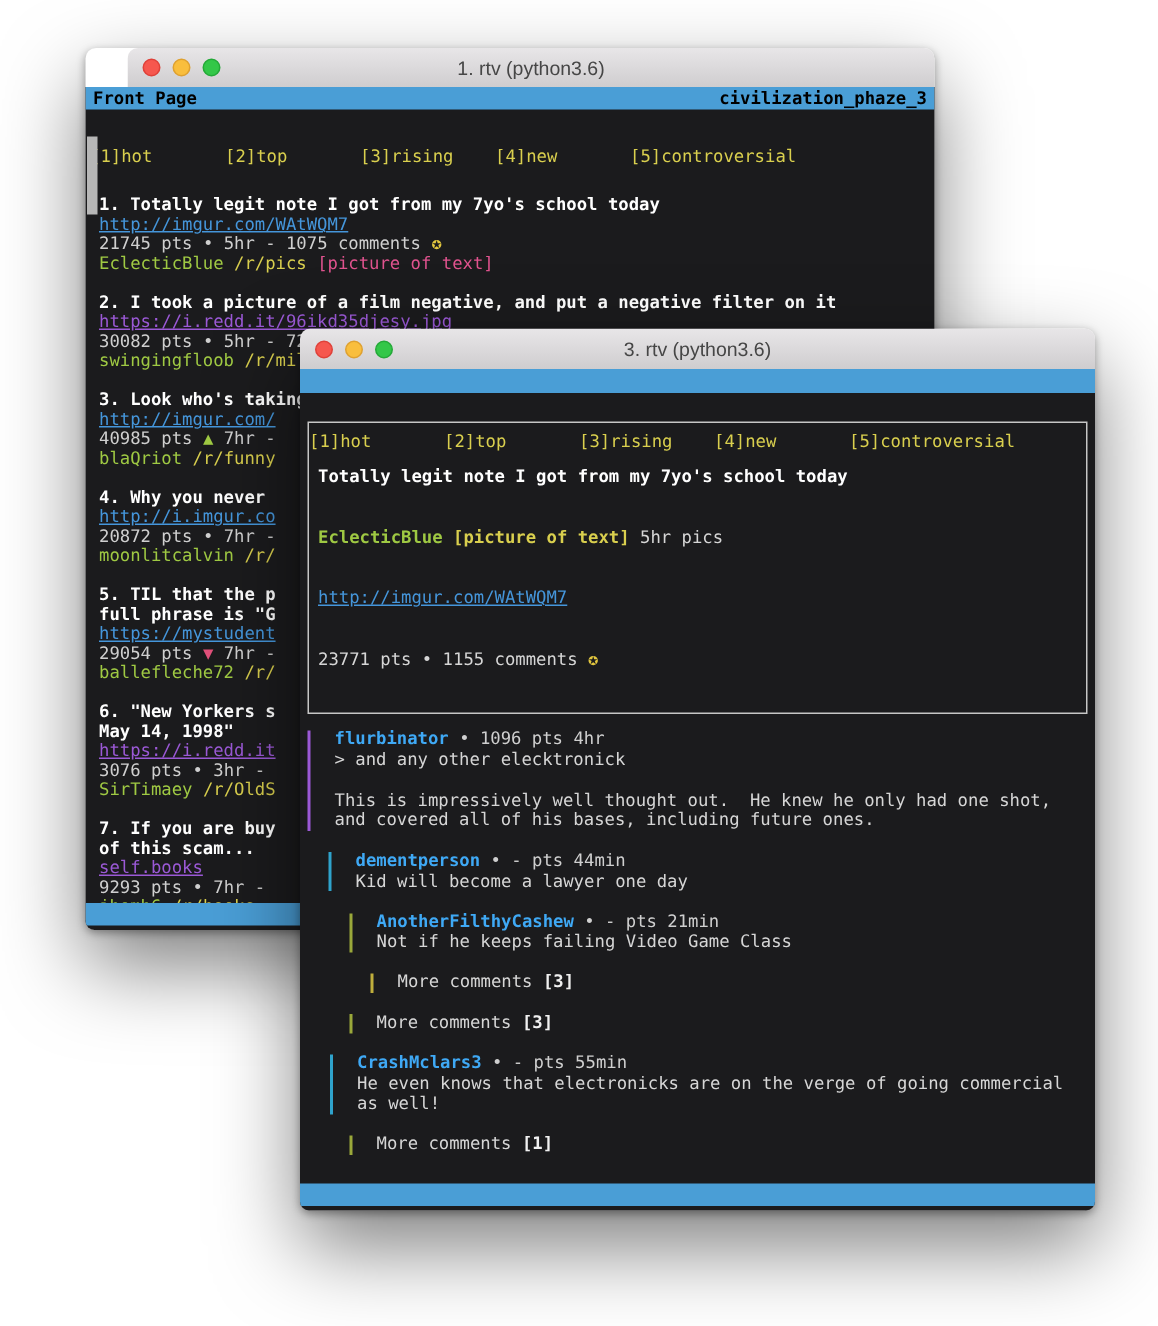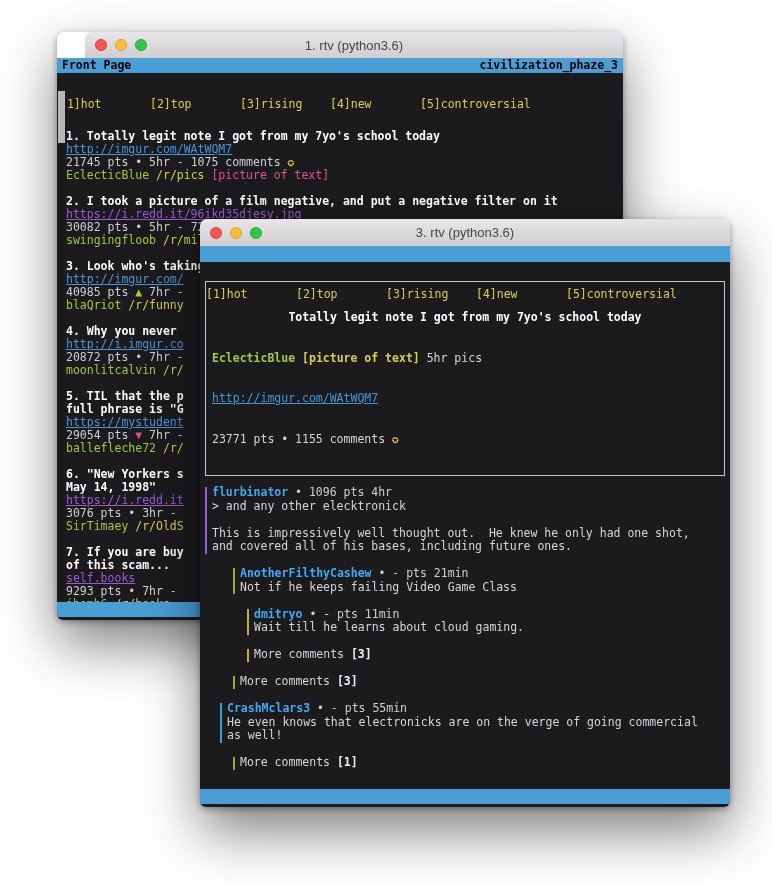--- a/index.html
+++ b/index.html
@@ -30,28 +30,28 @@
   .p-url.visited{color:#9b59d6;}
   .p-meta{color:#cfcfcf;}
   .p-author{color:#9fc943;}
   .p-sub{color:#d9cf4e;}
   .p-flair{color:#e0538e;}
   .gold{color:#e3c73f;}
   .footerbar{position:absolute;left:0;right:0;bottom:3px;height:15px;line-height:15px;padding:0 4px;}
   
   .urlbar{height:16px;line-height:16px;padding:0 5px;}
   .sumbox{border:1px solid #c6c6c6;margin:3px 5px 0 5px;padding:2px 6px;line-height:13.5px;white-space:pre;}
-  .s-title{color:#ffffff;font-weight:bold;text-align:center;}
+  .s-title{color:#ffffff;font-weight:bold;}
   .s-author{color:#9fc943;font-weight:bold;}
   .s-flair{color:#d9cf4e;font-weight:bold;}
   .s-meta{color:#d6d6d6;}
   .s-url{color:#4596db;text-decoration:underline;}
   .s-stats{color:#d6d6d6;}
   .comments{margin-top:10px;line-height:13.5px;}
-  .comment{position:relative;margin-bottom:13.5px;padding-left:7px;white-space:pre;}
+  .comment{position:relative;margin-bottom:13.5px;padding-left:18px;white-space:pre;}
   .cbar{position:absolute;left:0;top:1px;bottom:0;width:2px;}
   .c-author{font-weight:bold;color:#3fa9f5;}
   .c-meta{color:#cfcfcf;}
   .c-line{color:#d6d6d6;min-height:13.5px;}
   .m-label{color:#d6d6d6;}
   .m-count{color:#f0f0f0;font-weight:bold;}
 </style>
 </head>
 <body>
 
@@ -106,22 +106,22 @@
         <span class="tab" style="left: 366px;">[5]controversial</span>
       </div>
     <div class="sumbox">
       <div class="s-title">Totally legit note I got from my 7yo's school today</div>
       <div><span class="s-author">EclecticBlue</span><span> </span><span class="s-flair">[picture of text]</span><span> </span><span class="s-meta">5hr pics</span></div>
       <div><span class="s-url">http://imgur.com/WAtWQM7</span></div>
       <div><span class="s-stats">23771 pts • 1155 comments</span><span> </span><span class="gold">✪</span></div>
     </div>
     <div class="comments" id="comment-list">
         <div class="comment" style="margin-left: 5px;"><span class="cbar" style="background: rgb(155, 89, 214);"></span><div><span class="c-author">flurbinator</span><span class="c-meta"> • 1096 pts 4hr</span></div><div class="c-line">&gt; and any other elecktronick</div><div class="c-line">&nbsp;</div><div class="c-line">This is impressively well thought out.  He knew he only had one shot,</div><div class="c-line">and covered all of his bases, including future ones.</div></div>
+        <div class="comment" style="margin-left: 19px;"><span class="cbar" style="background: rgb(47, 163, 204);"></span><div><span class="c-author">dementperson</span><span class="c-meta"> • - pts 44min</span></div><div class="c-line">Kid will become a lawyer one day</div></div>
         <div class="comment" style="margin-left: 33px;"><span class="cbar" style="background: rgb(154, 168, 58);"></span><div><span class="c-author">AnotherFilthyCashew</span><span class="c-meta"> • - pts 21min</span></div><div class="c-line">Not if he keeps failing Video Game Class</div></div>
-        <div class="comment" style="margin-left: 47px;"><span class="cbar" style="background: rgb(191, 174, 60);"></span><div><span class="c-author">dmitryo</span><span class="c-meta"> • - pts 11min</span></div><div class="c-line">Wait till he learns about cloud gaming.</div></div>
         <div class="comment" style="margin-left: 47px;"><span class="cbar" style="background: rgb(191, 174, 60);"></span><div><span class="m-label">More comments </span><span class="m-count">[3]</span></div></div>
         <div class="comment" style="margin-left: 33px;"><span class="cbar" style="background: rgb(154, 168, 58);"></span><div><span class="m-label">More comments </span><span class="m-count">[3]</span></div></div>
         <div class="comment" style="margin-left: 20px;"><span class="cbar" style="background: rgb(47, 163, 204);"></span><div><span class="c-author">CrashMclars3</span><span class="c-meta"> • - pts 55min</span></div><div class="c-line">He even knows that electronicks are on the verge of going commercial</div><div class="c-line">as well!</div></div>
         <div class="comment" style="margin-left: 33px;"><span class="cbar" style="background: rgb(154, 168, 58);"></span><div><span class="m-label">More comments </span><span class="m-count">[1]</span></div></div>
       </div>
     <div class="bluebar footerbar">
       
     </div>
   </div>
 </div>

